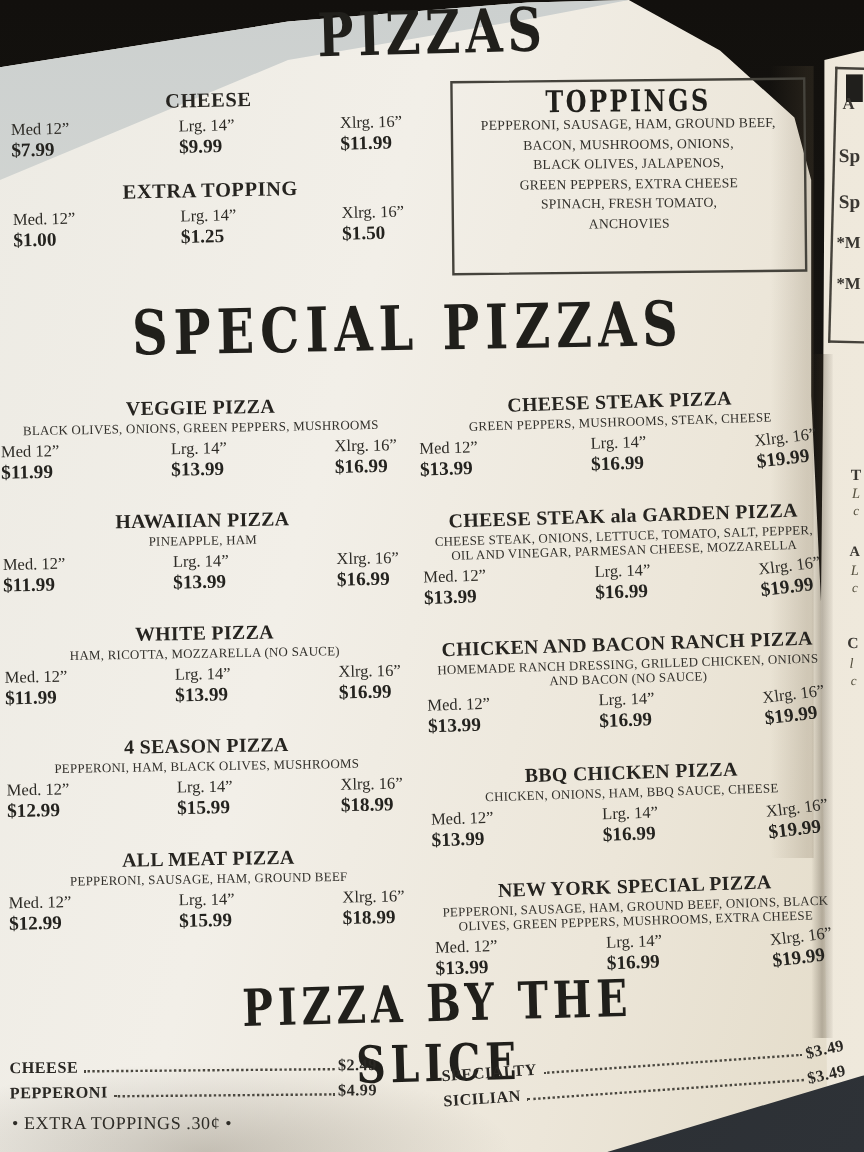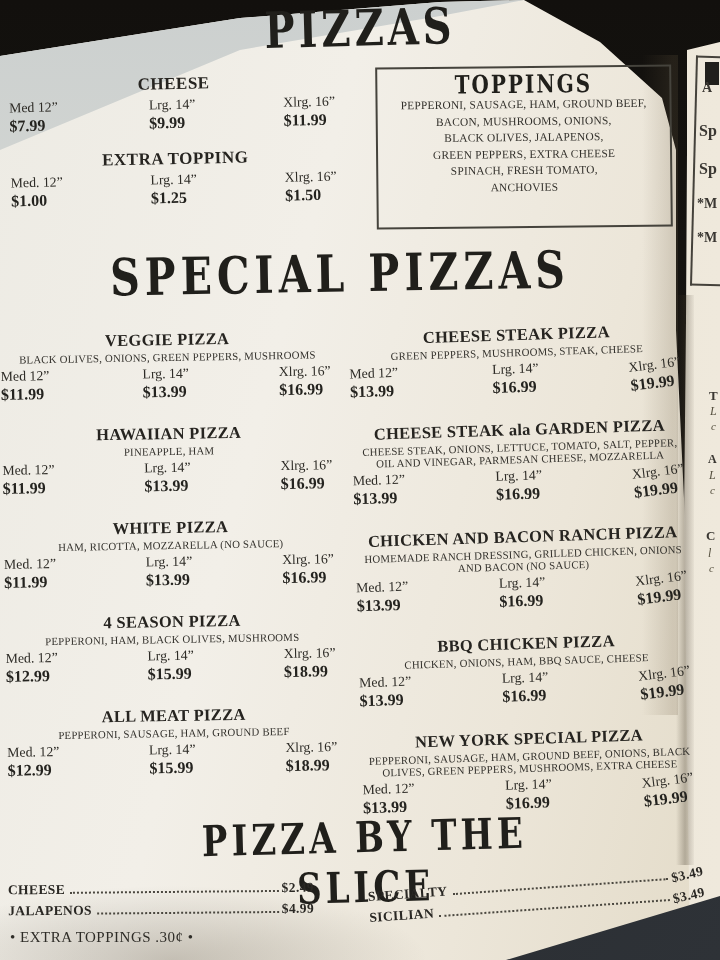--- a/index.html
+++ b/index.html
@@ -217,21 +217,21 @@
   <div class="abs deco center slice-title">
     <span class="stretch">PIZZA BY THE SLICE</span>
   </div>
   <div class="abs slice-col-left">
     <div class="slice-row">
       <span>CHEESE</span>
       <span class="leader"></span>
       <span class="slice-price">$2.49</span>
     </div>
     <div class="slice-row">
-      <span>JALAPENOS</span>
+      <span>PEPPERONI</span>
       <span class="leader"></span>
       <span class="slice-price">$4.99</span>
     </div>
   </div>
   <div class="abs slice-col-right">
     <div class="slice-row">
       <span>SPECIALTY</span>
       <span class="leader"></span>
       <span class="slice-price">$3.49</span>
     </div>

